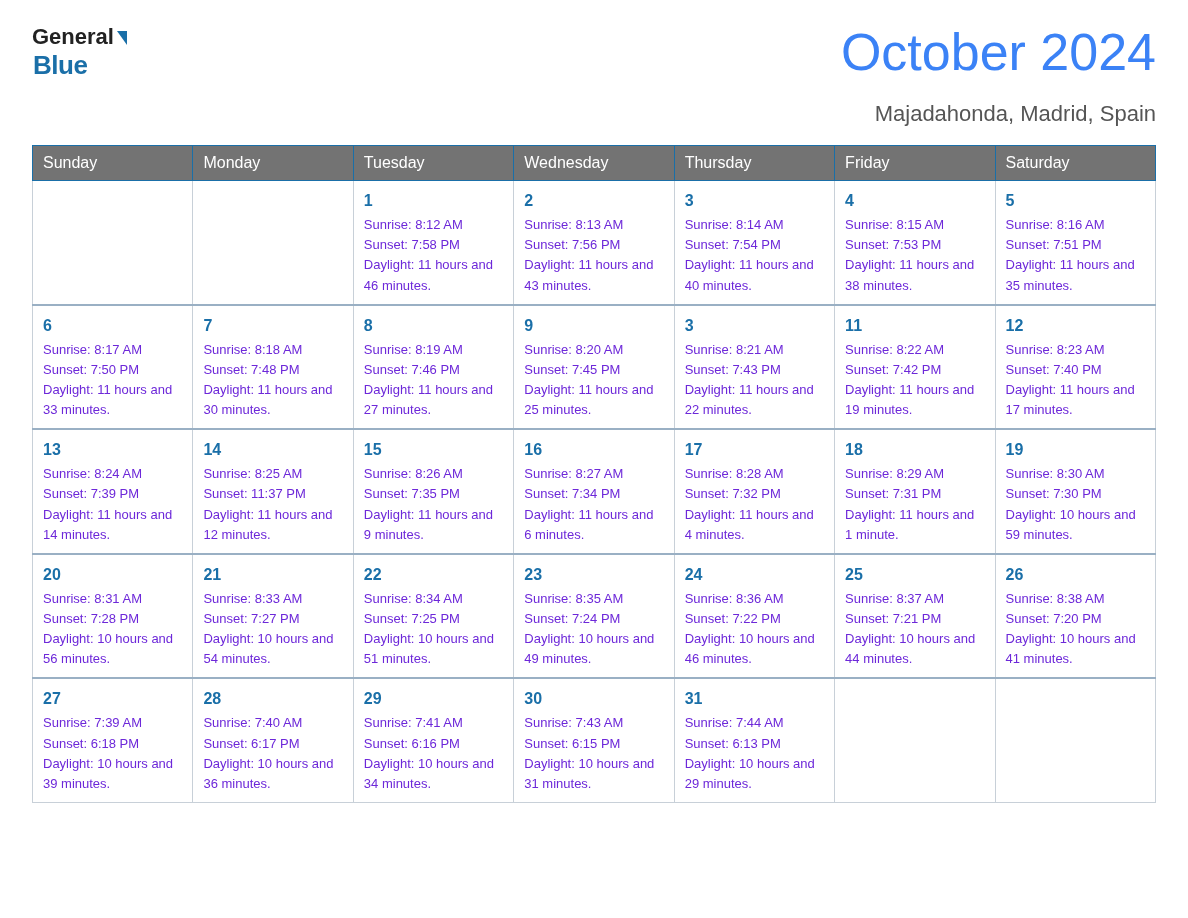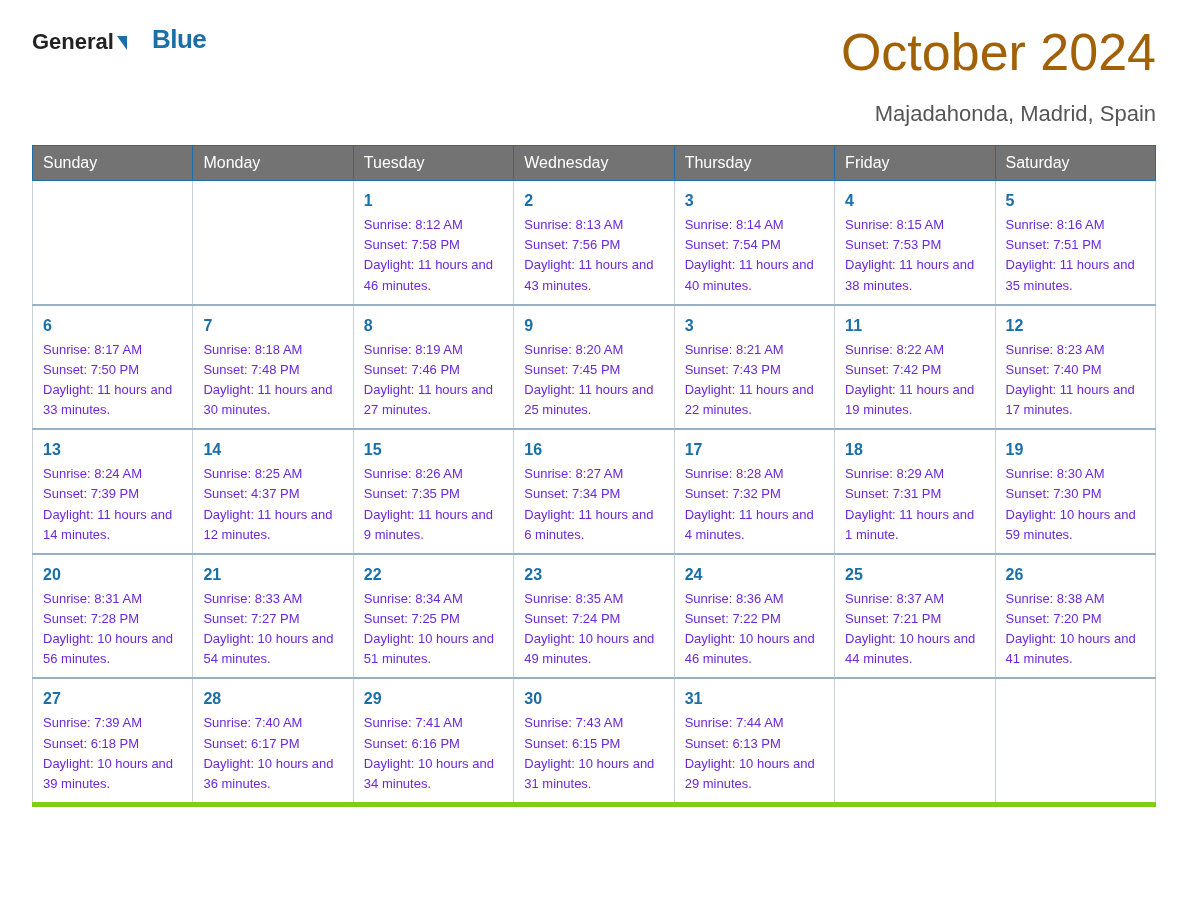--- a/index.html
+++ b/index.html
@@ -11,23 +11,22 @@
       min-height: 918px;
     }
     .header {
       display: flex;
       justify-content: space-between;
       align-items: flex-start;
       margin-bottom: 18px;
     }
     .logo {
       display: flex;
-      flex-direction: row;
-      align-items: flex-end;
-      gap: 24px;
+      flex-direction: column;
+      align-items: flex-start;
     }
     .logo-text {
       display: flex;
       align-items: center;
       font-size: 22px;
       font-weight: bold;
       color: #333;
     }
     .logo-general { color: #222; }
     .logo-arrow {
@@ -46,21 +45,21 @@
       font-weight: bold;
       margin-left: 1px;
       letter-spacing: -0.5px;
     }
     .title-block {
       text-align: right;
     }
     .calendar-title {
       font-size: 52px;
       font-weight: normal;
-      color: #a16207;
+      color: #3b82f6;
       line-height: 1.1;
     }
     .calendar-subtitle {
       font-size: 22px;
       color: #555;
       margin-top: 20px;
     }
     table {
       width: 100%;
       border-collapse: collapse;
@@ -94,21 +93,21 @@
     }
     .day-info {
       font-size: 13px;
       color: #6d28d9;
       line-height: 1.55;
     }
     tbody tr {
       border-bottom: 2px solid #9ab0c4;
     }
     tbody tr:last-child {
-      border-bottom: 5px solid #84cc16;
+      border-bottom: 1px solid #84cc16;
       padding-left: 28px;
     }
     .empty { background: #fff; }
   </style>
 </head>
 <body>
 
 <div class="header">
   <div class="logo">
     <div class="logo-text">
@@ -230,21 +229,21 @@
         <td>
           <span class="day-num">13</span>
           <div class="day-info">Sunrise: 8:24 AM
 Sunset: 7:39 PM
 Daylight: 11 hours
 and 14 minutes.</div>
         </td>
         <td>
           <span class="day-num">14</span>
           <div class="day-info">Sunrise: 8:25 AM
-Sunset: 4:37 PM
+Sunset: 11:37 PM
 Daylight: 11 hours
 and 12 minutes.</div>
         </td>
         <td>
           <span class="day-num">15</span>
           <div class="day-info">Sunrise: 8:26 AM
 Sunset: 7:35 PM
 Daylight: 11 hours
 and 9 minutes.</div>
         </td>

